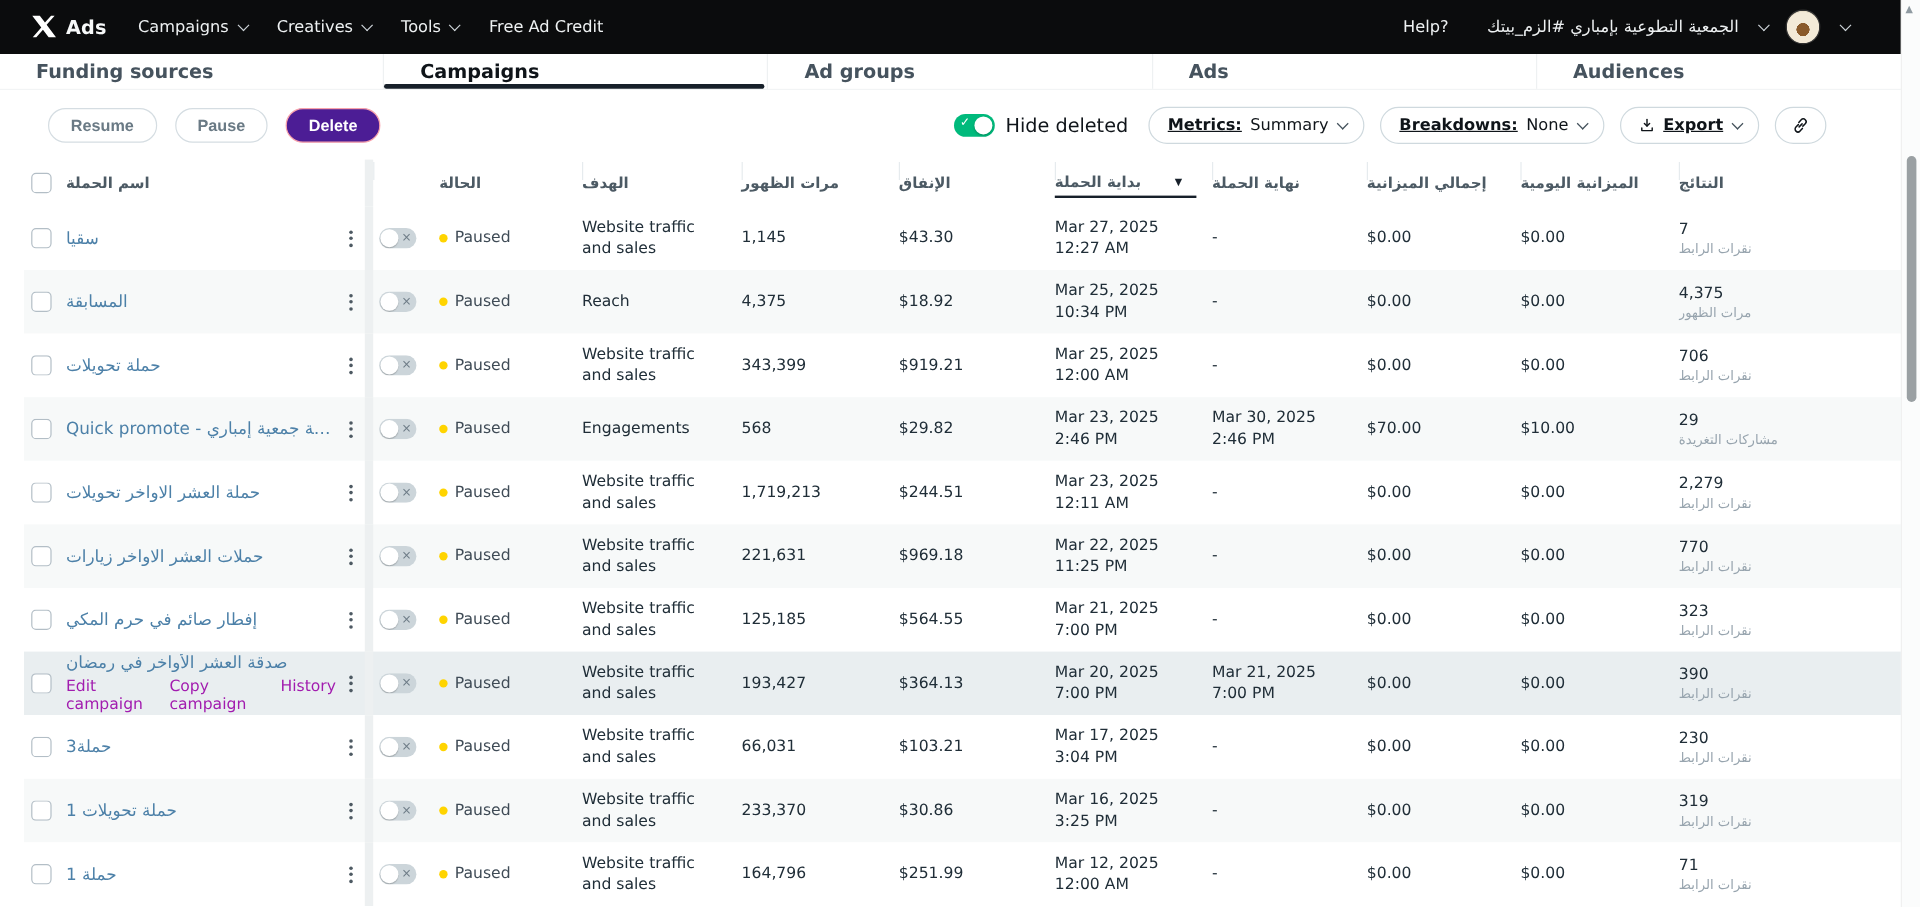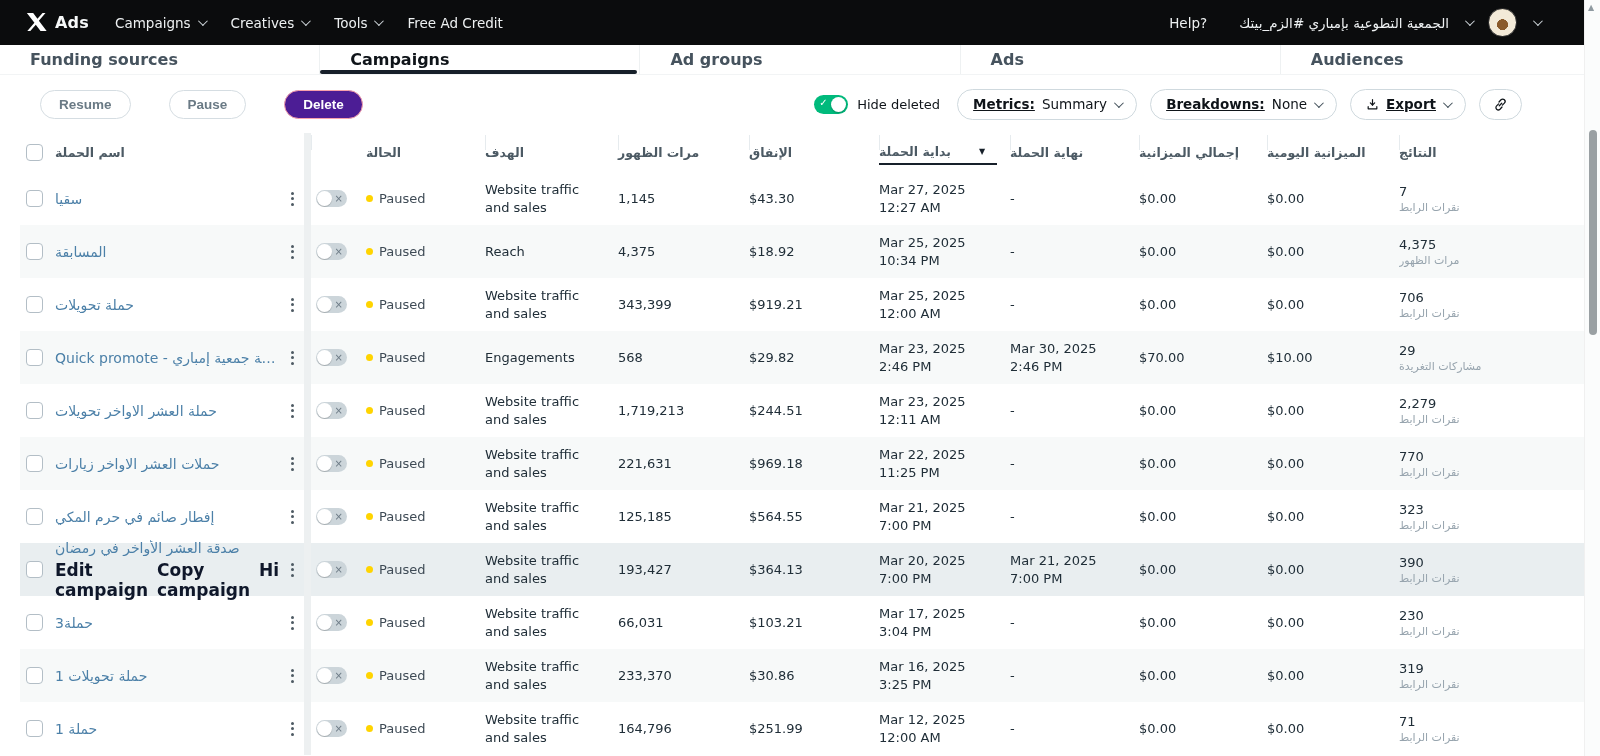--- a/index.html
+++ b/index.html
@@ -30,33 +30,33 @@
   .tab { flex:1 1 0; position:relative; display:flex; align-items:center;
     padding-left:30px; font-size:16px; font-weight:600; color:#46535e; cursor:pointer; }
   .tab + .tab { border-left:1px solid #eef1f2; }
   .tab.active { color:#0f1419; font-weight:bold; }
   .tab.active .tab-underline { position:absolute; left:0; right:2px; bottom:0;
     height:4px; background:#17202a; border-radius:2px; }
 
   
   .toolbar { height:58px; display:flex; align-items:center; justify-content:space-between;
     padding:0 78px 0 40px; background:#fff; }
-  .tb-left { display:flex; align-items:center; gap:38px; }
+  .tb-left { display:flex; align-items:center; gap:15px; }
   .btn { height:29px; padding:0 18px; border-radius:15px; border:1px solid #d5dde2;
     background:#fff; color:#68direct7882; color:#6a7a85; font-size:13.5px; font-weight:600;
     display:flex; align-items:center; cursor:pointer; }
   .btn.delete { background:#4c1d95; border-color:#f7a1ab; color:#fff; }
   .tb-right { display:flex; align-items:center; gap:13px; }
   .hidedel { display:flex; align-items:center; gap:9px; margin-right:4px; }
   .switch-on { width:34px; height:19px; border-radius:10px; background:#00ba7c;
     position:relative; cursor:pointer; flex:none; }
   .switch-on .check { position:absolute; left:5px; top:2px; color:#fff; font-size:10px; }
   .switch-on .knob { position:absolute; right:2px; top:2px; width:15px; height:15px;
     border-radius:50%; background:#fff; box-shadow:0 1px 2px rgba(0,0,0,.25); }
-  .hidedel-label { font-size:13px; color:#0f1419;text-align:center; }
+  .hidedel-label { font-size:16px; color:#0f1419;text-align:center; }
   .pill { height:31px; border:1px solid #cfd9de; border-radius:16px; background:#fff;
     display:flex; align-items:center; gap:7px; padding:0 15px; font-size:13.5px;
     color:#0f1419; cursor:pointer; }
   .pill b { font-weight:bold;text-decoration:underline; }
   .pill .chev { border-color:#42505a; }
   .pill.iconpill { padding:0 13px; }
 
   
   .table { padding-left:20px; }
   .grid { display:grid;
@@ -79,21 +79,21 @@
 
   .checkbox { width:17px; height:17px; border:1.5px solid #b3bec6; border-radius:4px;
     background:#fff; display:inline-block; cursor:pointer; }
   .cb-cell { padding-left:6px; display:flex; align-items:center; }
 
   .name-cell { padding-left:5px; }
   .cname { color:#4c80a8; text-decoration:none; direction:rtl; unicode-bidi:plaintext;
     display:block; text-align:left; white-space:nowrap; overflow:hidden;
     text-overflow:ellipsis; cursor:pointer; font-size:14px; }
   .row-actions { display:flex; gap:9px; margin-top:4px; }
-  .row-actions a { color:#0f172a; font-size:17px; text-decoration:none; cursor:pointer;font-weight:bold; }
+  .row-actions a { color:#a21caf; font-size:13px; text-decoration:none; cursor:pointer; }
 
   .kebab-cell { display:flex; justify-content:center; }
   .kebab { display:flex; flex-direction:column; gap:2.5px; cursor:pointer; padding:4px; }
   .kebab i { width:3px; height:3px; border-radius:50%; background:#4e5a63; }
 
   .tog-cell { display:flex; align-items:center; padding-left:5px; }
   .toggle-off { width:31px; height:17px; border-radius:9px; background:#ccd5da;
     position:relative; cursor:pointer; flex:none; }
   .toggle-off .knob { position:absolute; left:1px; top:1px; width:15px; height:15px;
     border-radius:50%; background:#fff; box-shadow:0 1px 1px rgba(0,0,0,.2); }

